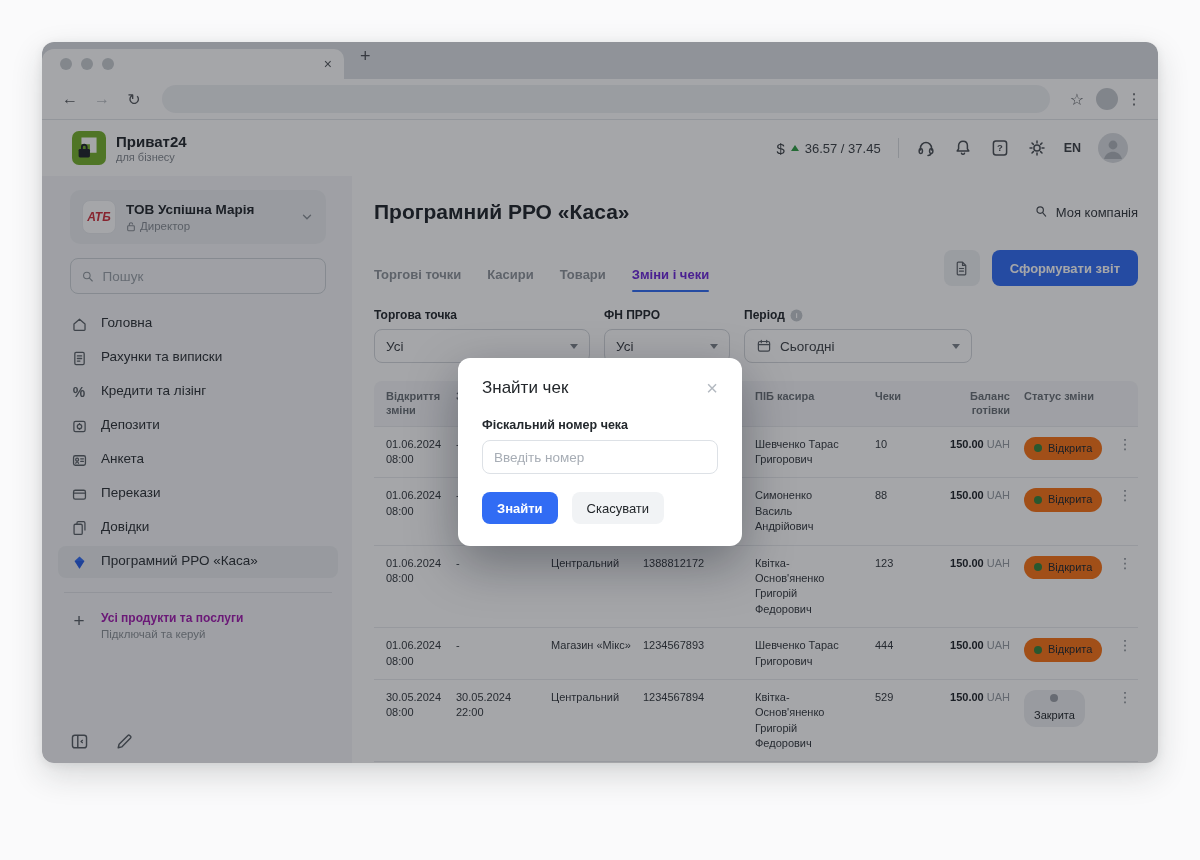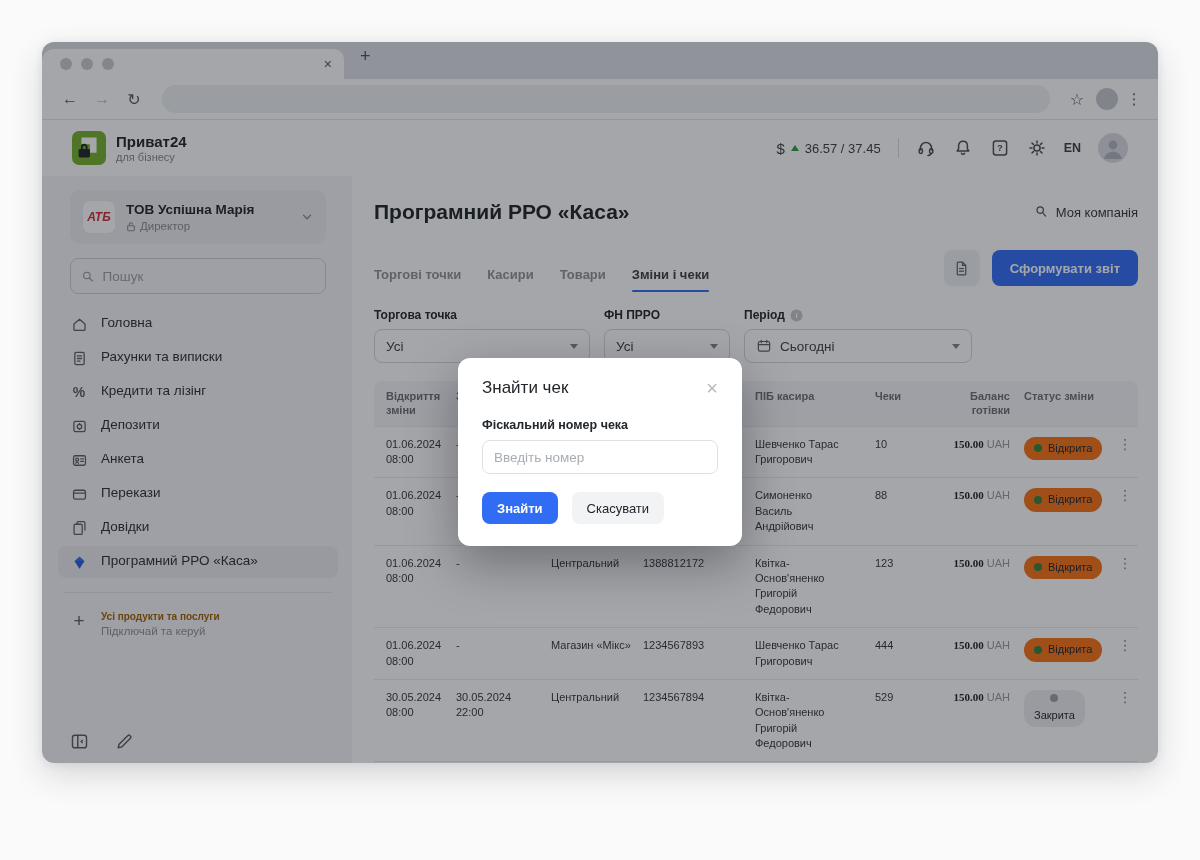--- a/index.html
+++ b/index.html
@@ -62,35 +62,35 @@
   .search input::placeholder { color:#9aa1a8; }
   .nav { margin-top:14px; }
   .nitem { display:flex; align-items:flex-start; gap:13px; padding:7px 12px; margin:2px -12px; border-radius:8px;
            font-size:13.5px; color:#2c3136; }
   .nitem.active { background:#eaecef; }
   .nicon { width:18px; height:18px; color:#5a6067; flex:none; display:flex; align-items:center; justify-content:center; }
   .pct { font-size:14px; font-weight:700; color:#5a6067; }
   .sdiv { height:1px; background:#e0e3e7; margin:14px -6px 0; }
   .products { display:flex; gap:13px; margin-top:18px; }
   .plus { font-size:19px; color:#5a6067; width:18px; text-align:center; line-height:1; }
-  .ptitle { font-size:10px; font-weight:700; color:#a16207; }
+  .ptitle { font-size:12px; font-weight:700; color:#a21caf; }
   .psub { font-size:11.5px; color:#8b9197; margin-top:3px; }
   .sbottom { position:absolute; bottom:12px; left:28px; display:flex; gap:26px; color:#565c63; }
   .sbottom .bic { width:19px; height:19px; }
 
   
   .main { flex:1; padding:24px 20px 0 22px; min-width:0; }
   .mhead { display:flex; align-items:center; }
   .mtitle { font-size:21px; font-weight:600; color:#20252a; }
   .mycompany { margin-left:auto; display:flex; gap:7px; align-items:center; font-size:13px; color:#33383d; }
   .mycompany .hicon { width:16px; height:16px; color:#4a4f55; }
 
   .tabsrow { display:flex; align-items:flex-end; margin-top:26px; }
   .ptab { font-size:13px; font-weight:700; color:#8d939a; margin-right:26px; padding-bottom:10px; position:relative; }
-  .ptab.active { color:#404040; }
+  .ptab.active { color:#6d28d9; }
   .ptab.active::after { content:""; position:absolute; left:0; right:0; bottom:0; height:2px;
                         background:#316cf4; border-radius:1px; }
   .tr-actions { margin-left:auto; display:flex; gap:12px; align-items:center; padding-bottom:6px; }
   .filebtn { width:36px; height:36px; background:#eef0f2; border-radius:8px; display:flex; align-items:center;
              justify-content:center; color:#5a6067; border:0; }
   .reportbtn { height:36px; background:#316cf4; color:#fff; font-weight:700; font-size:13px; border:0;
                border-radius:8px; padding:0 18px; font-family:"Liberation Sans",sans-serif; }
 
   .filters { display:flex; gap:14px; margin-top:16px; }
   .flabel { font-size:12px; font-weight:700; color:#23282d; display:flex; align-items:center; gap:5px; }
@@ -104,21 +104,21 @@
   
   .table { margin-top:18px; }
   .thead { background:#f5f6f8; border-radius:8px 8px 0 0; display:flex; padding:8px 12px; font-size:11px;
            font-weight:700; color:#6a7077; line-height:1.3; align-items:flex-start; min-height:44px; }
   .trow { display:flex; padding:10px 12px; font-size:11px; color:#33383e; line-height:1.4;
           border-top:1px solid #e9ebee; align-items:flex-start; }
   .c1{width:70px;} .c2{width:95px;} .c3{width:92px; padding-right:8px;} .c4{width:112px;}
   .c5{width:120px; padding-right:26px;} .c6{width:55px;}
   .c7{width:80px; text-align:right;} .c8{width:108px; padding-left:14px;}
   .c9{flex:1; min-width:8px; text-align:right; padding-right:2px;}
-  .bal-val { font-weight:700; color:#20252a;font-family:Liberation Serif, serif; } .bal-cur { color:#959ba2;margin-top:6px; }
+  .bal-val { font-weight:700; color:#20252a; } .bal-cur { color:#959ba2;margin-top:6px; }
   .badge { display:inline-flex; align-items:center; gap:6px; background:#f97316; border-radius:12px;
            padding:4px 10px; font-size:11px; color:#23282d; white-space:nowrap; }
   .badge .dot { width:8px; height:8px; border-radius:50%; background:#37813b; flex:none; }
   .badge.closed { background:#eceef0;flex-direction:column; } .badge.closed .dot { background:#9ba1a8; }
   .rowdots { color:#7d848c; font-size:14px; line-height:1; }
   .partial { border-top:1px solid #e9ebee; height:18px; overflow:hidden; display:flex; padding:8px 12px; }
 
   
   .dim { position:absolute; left:42px; top:42px; width:1116px; height:721px; border-radius:12px;
          background:rgba(18,22,28,0.38); z-index:40; }

